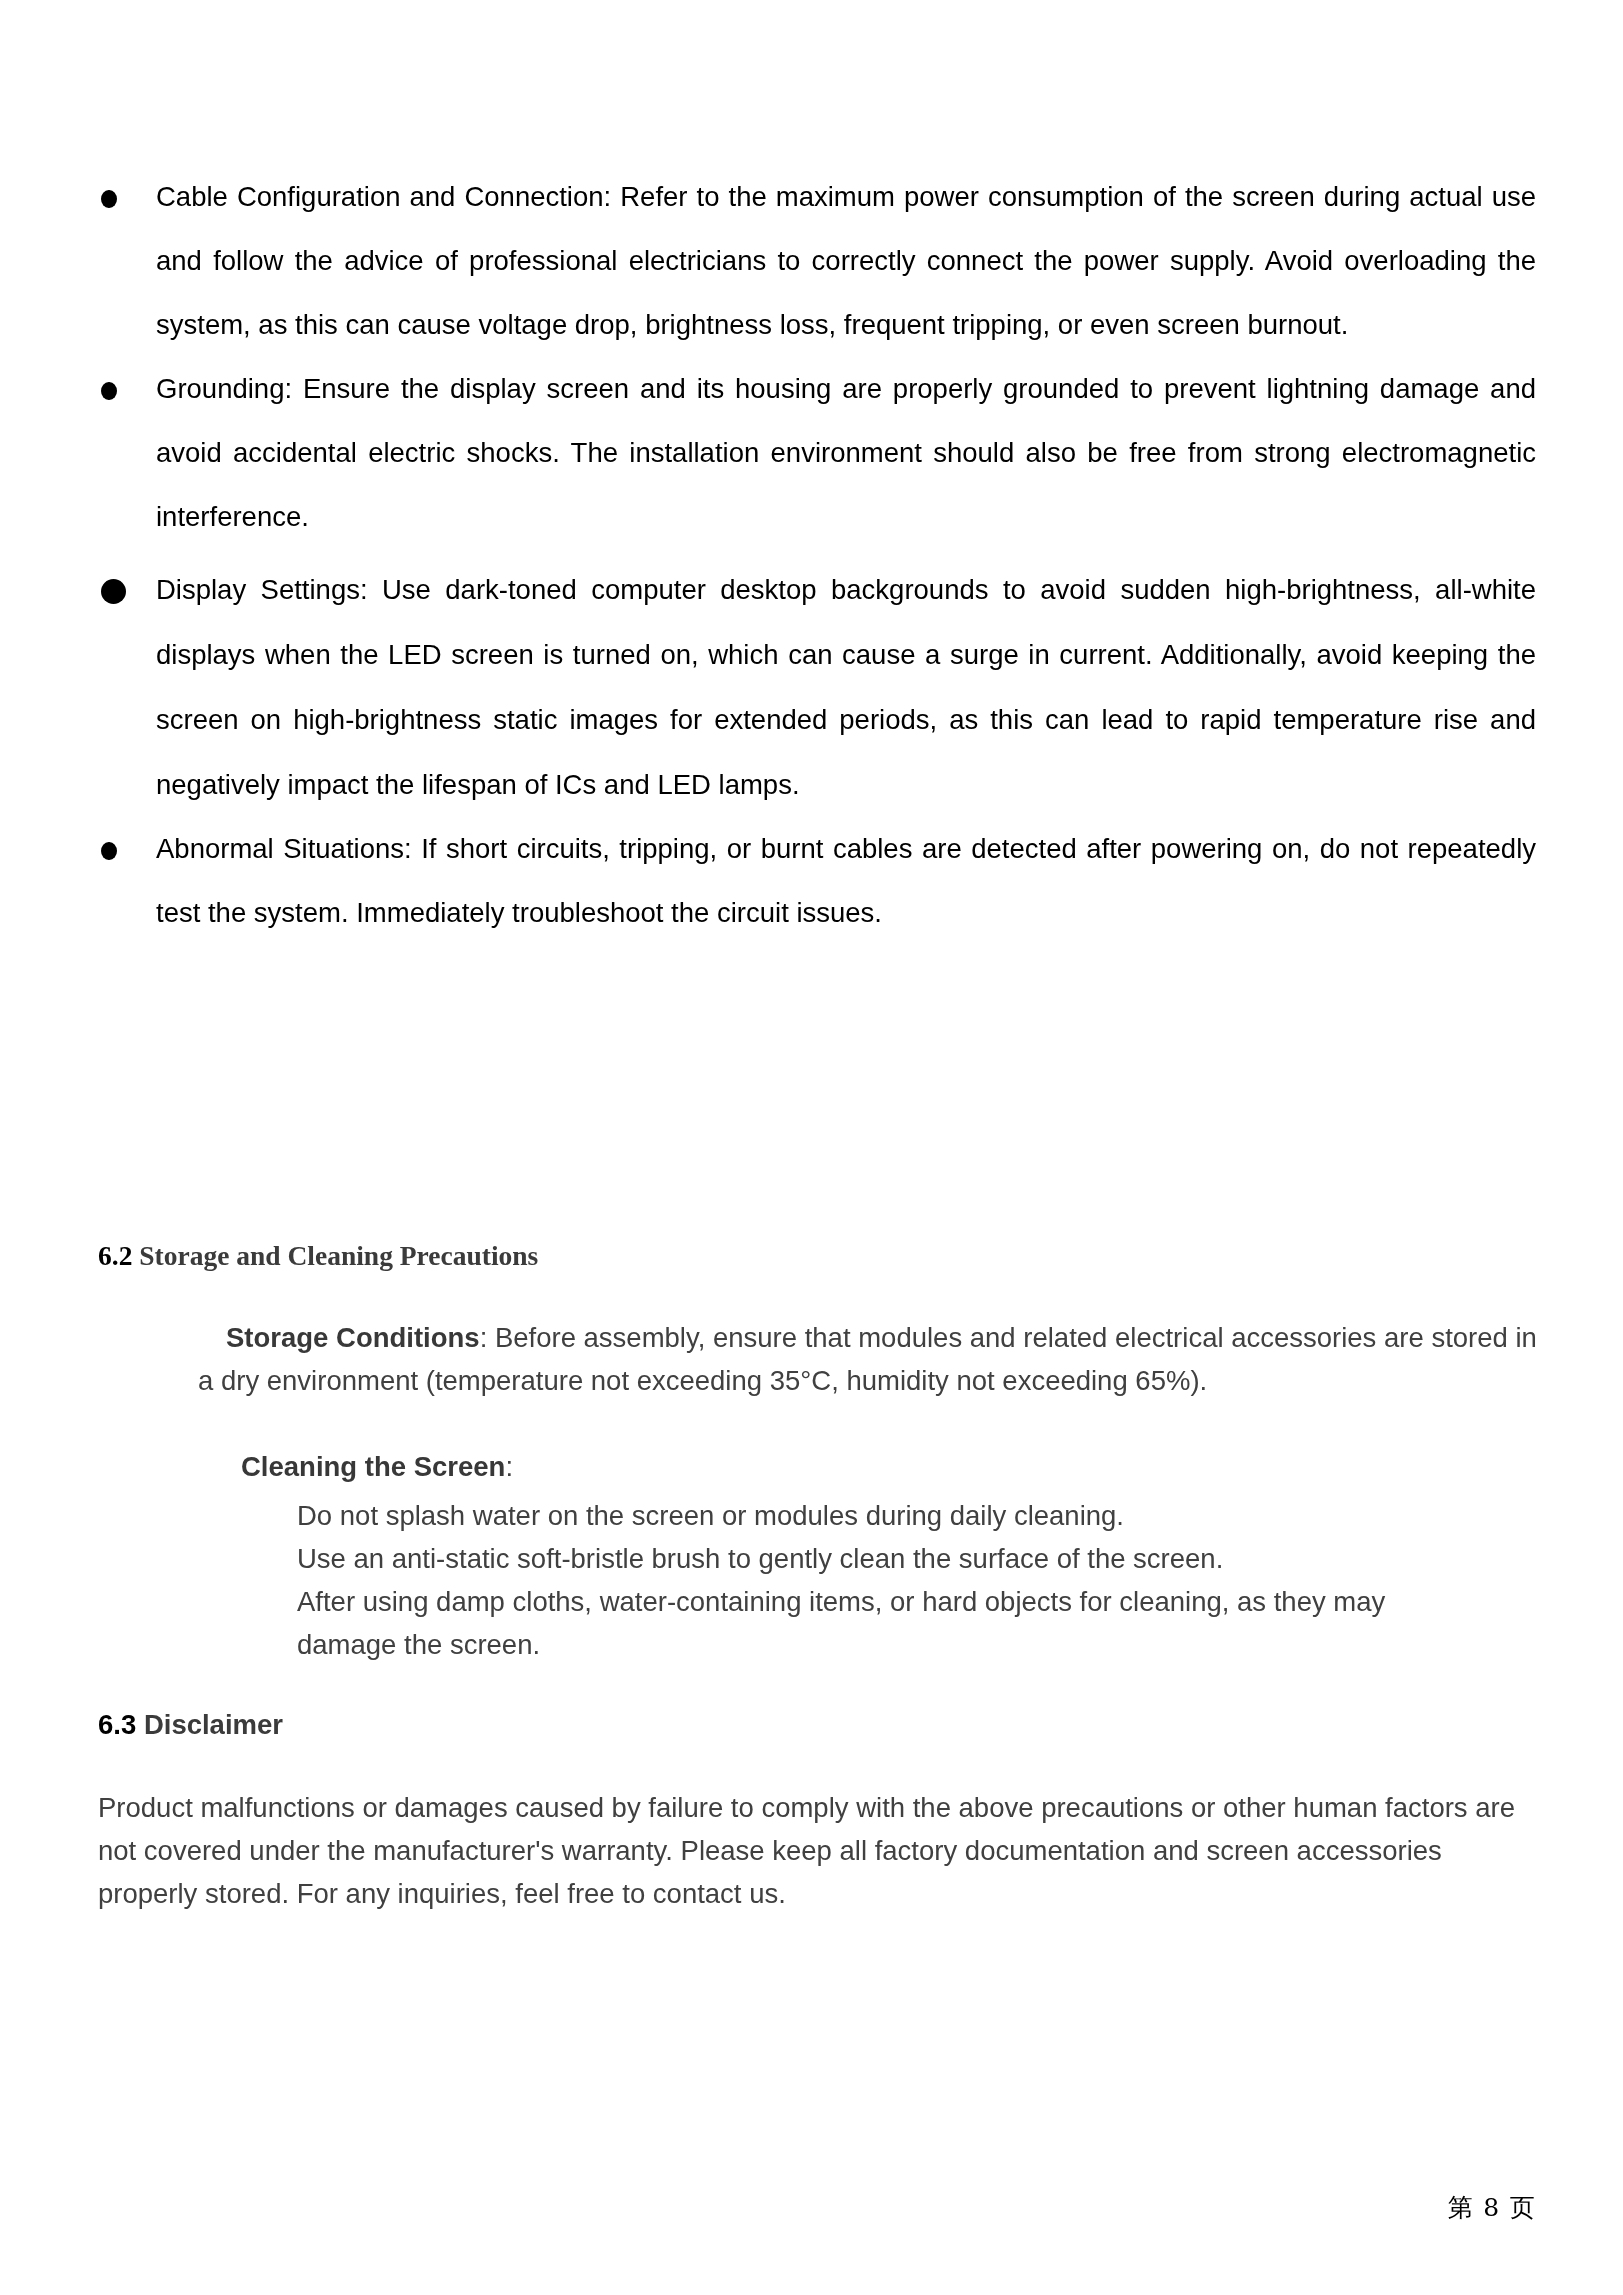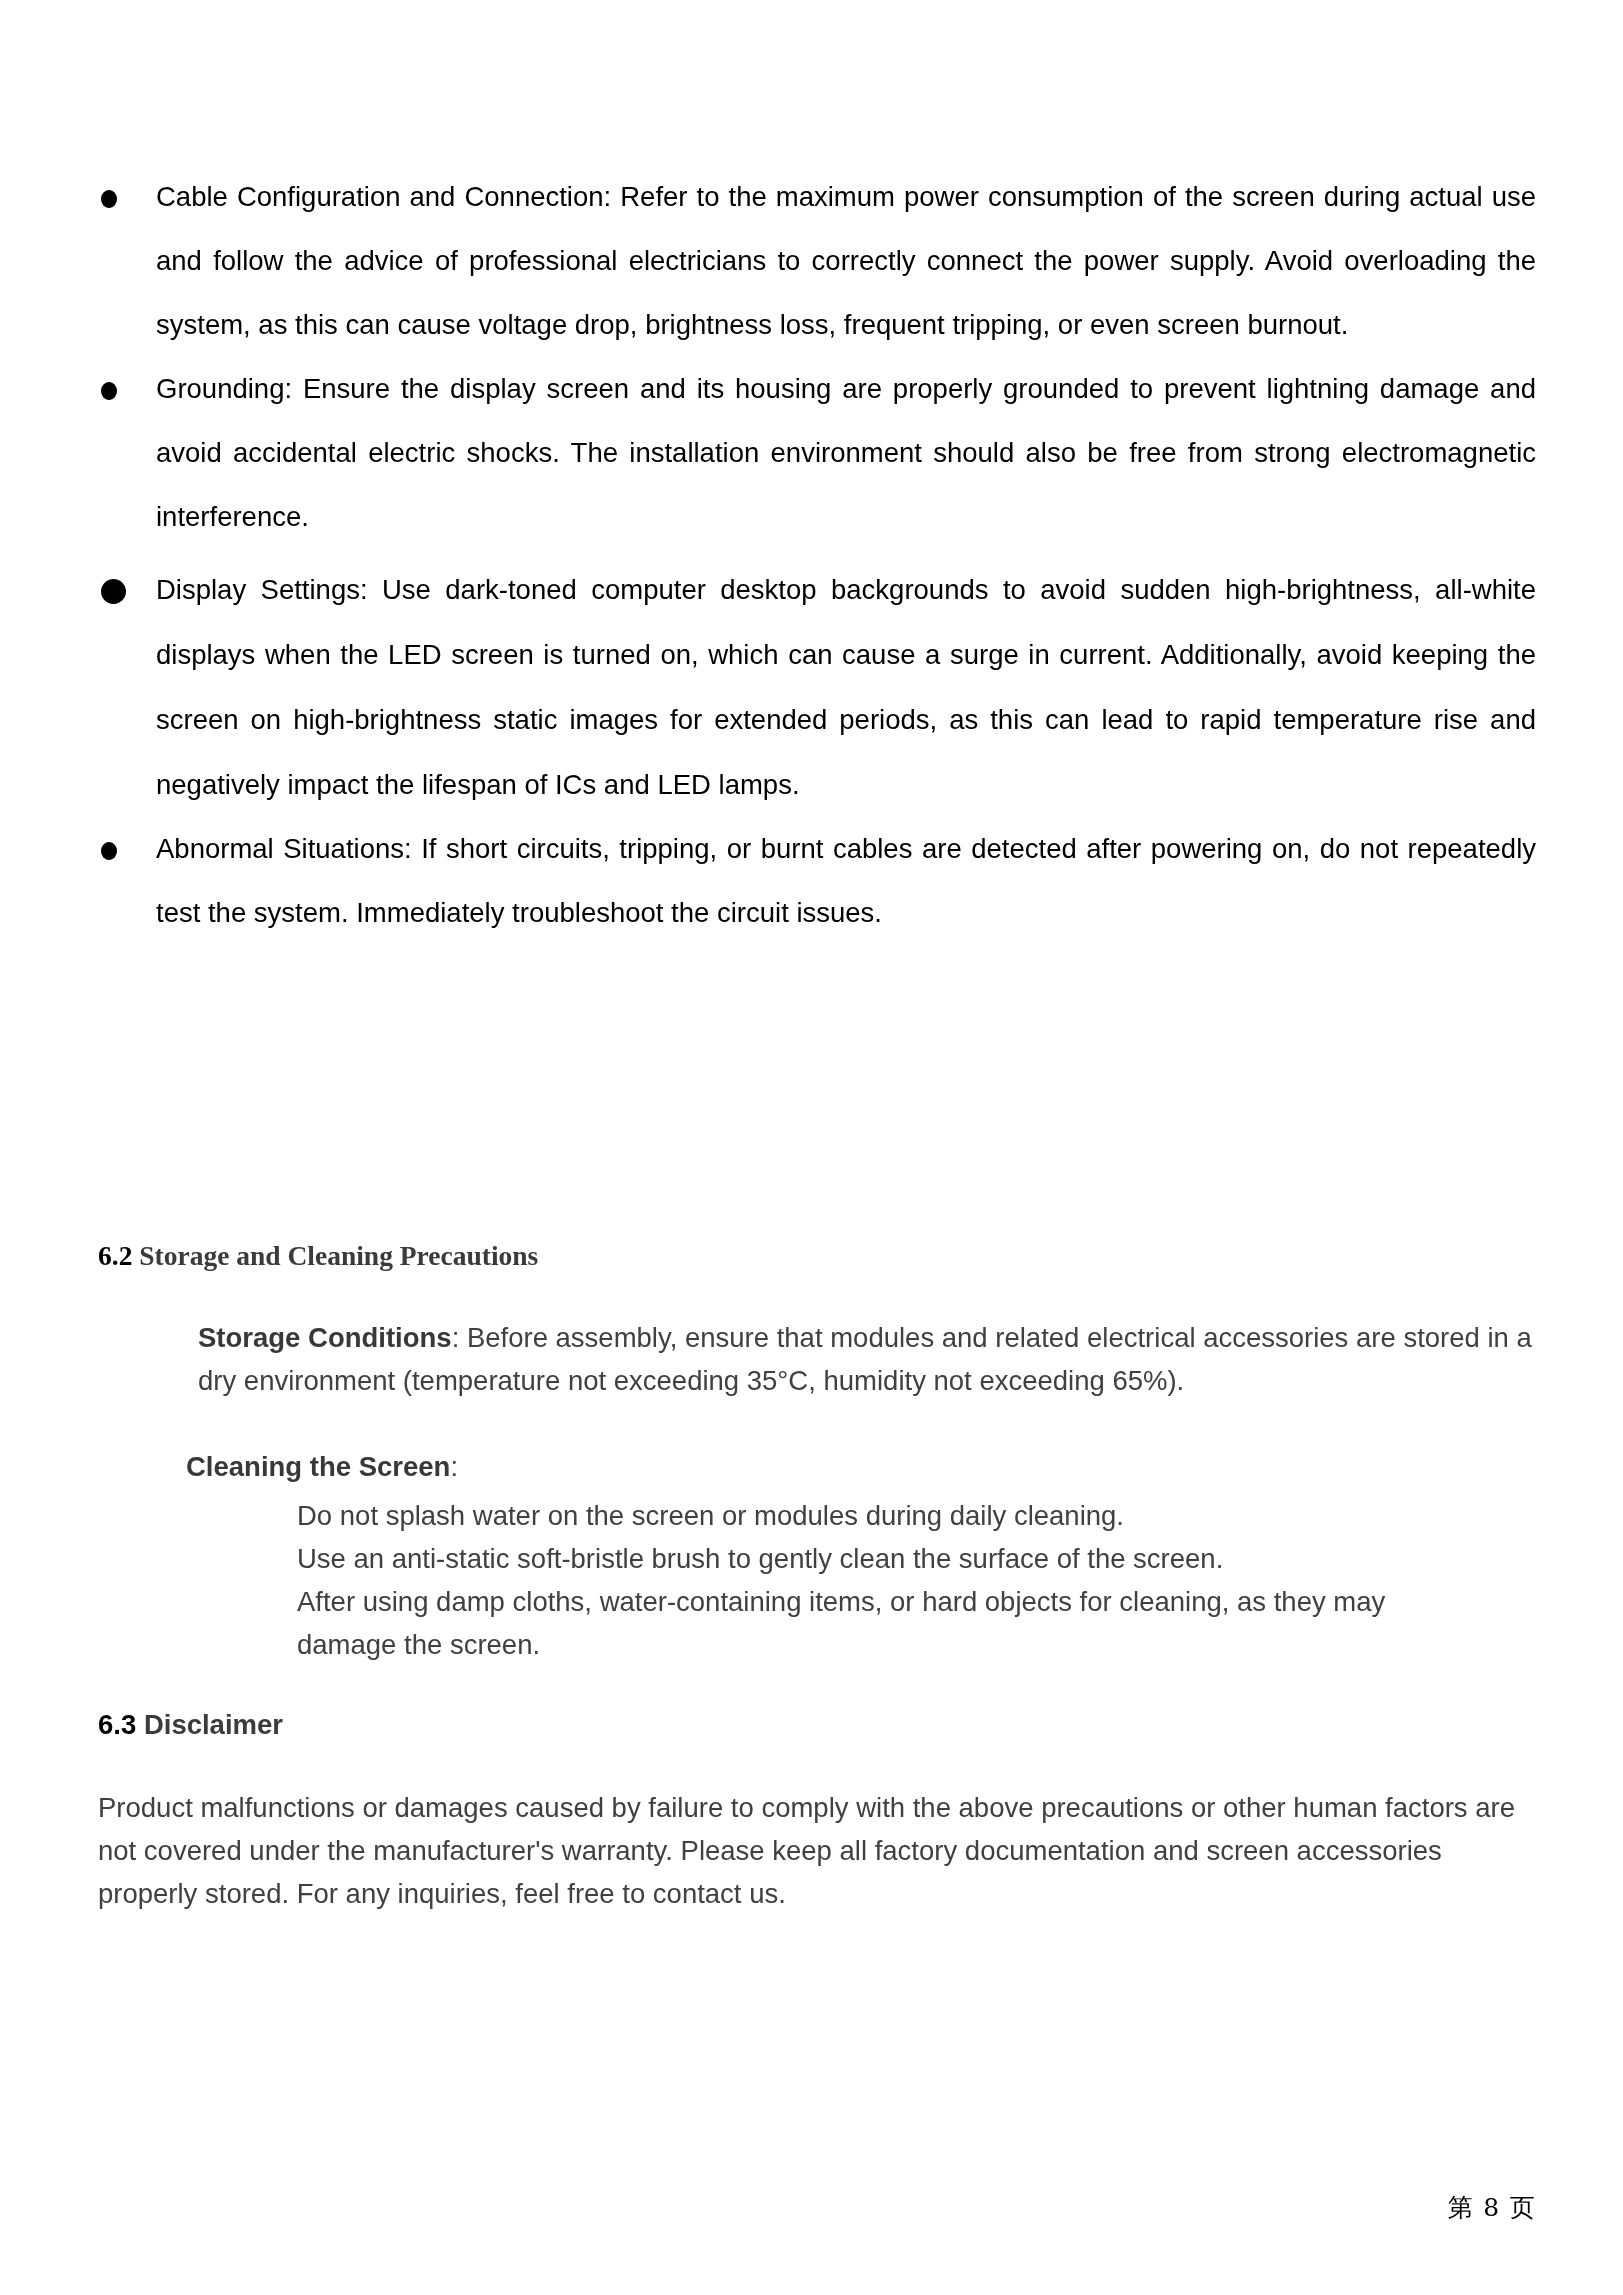--- a/index.html
+++ b/index.html
@@ -9,21 +9,21 @@
   .bullets { position: absolute; left: 98px; top: 165px; width: 1438px; }
   .bullet-item { position: relative; padding-left: 58px; font-size: 27.5px; line-height: 64px; color: #000; text-align: justify; text-align-last: left; }
   .bullet-dot { position: absolute; left: 3.3px; top: 25px; width: 15.7px; height: 18.3px; border-radius: 50%; background: #000; }
   .bullet-item.big { margin-top: 7.9px; line-height: 65px; }
   .bullet-item.big .bullet-dot { left: 2.6px; top: 22px; width: 25px; height: 25px; }
 
   .sec-heading { position: absolute; left: 98px; font-size: 27.5px; font-weight: bold; color: #3b3b3b; }
   .sec-num { color: #000; }
 
   .para { position: absolute; font-size: 27.5px; line-height: 43px; color: #404040; }
-  .para b { color: #383838; }
+  .para b { color: #383838; margin-left: 28px; }
 
   .footer { position: absolute; right: 87px; top: 2191px; font-family: "DejaVu Serif", "Liberation Serif", serif; font-size: 25px; color: #000; letter-spacing: 1.3px; }
   .footer span { margin-left: 9.2px; }
 </style>
 </head>
 <body>
 
 <div class="page">
 
   <div class="bullets">
@@ -47,21 +47,21 @@
 
   <div class="sec-heading" style="top:1240px;font-family:Liberation Serif, serif;">
     <span class="sec-num">6.2</span>
     <span>Storage and Cleaning Precautions</span>
   </div>
 
   <div class="para" style="left:198px; top:1316px; width:1342px;">
     <b>Storage Conditions</b><span>: Before assembly, ensure that modules and related electrical accessories are stored in a dry environment (temperature not exceeding 35°C, humidity not exceeding 65%).</span>
   </div>
 
-  <div class="para" style="left:186px; top:1445px;">
+  <div class="para" style="left:213px; top:1445px;">
     <b>Cleaning the Screen</b><span>:</span>
   </div>
 
   <div class="para" style="left:297px; top:1494px; width:1178px;">
     <div>Do not splash water on the screen or modules during daily cleaning.</div>
     <div>Use an anti-static soft-bristle brush to gently clean the surface of the screen.</div>
     <div>After using damp cloths, water-containing items, or hard objects for cleaning, as they may damage the screen.</div>
   </div>
 
   <div class="sec-heading" style="top:1709px;">

